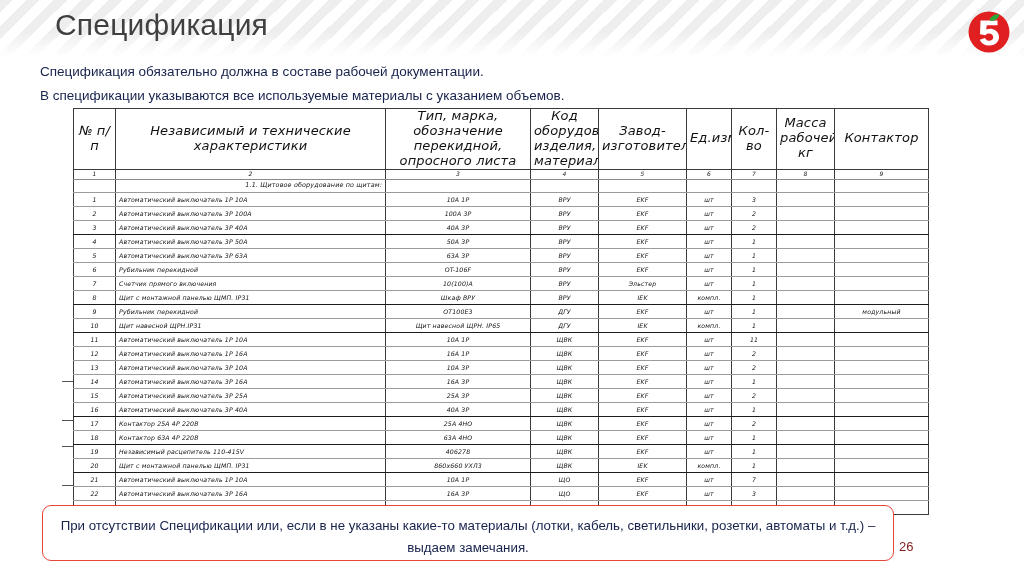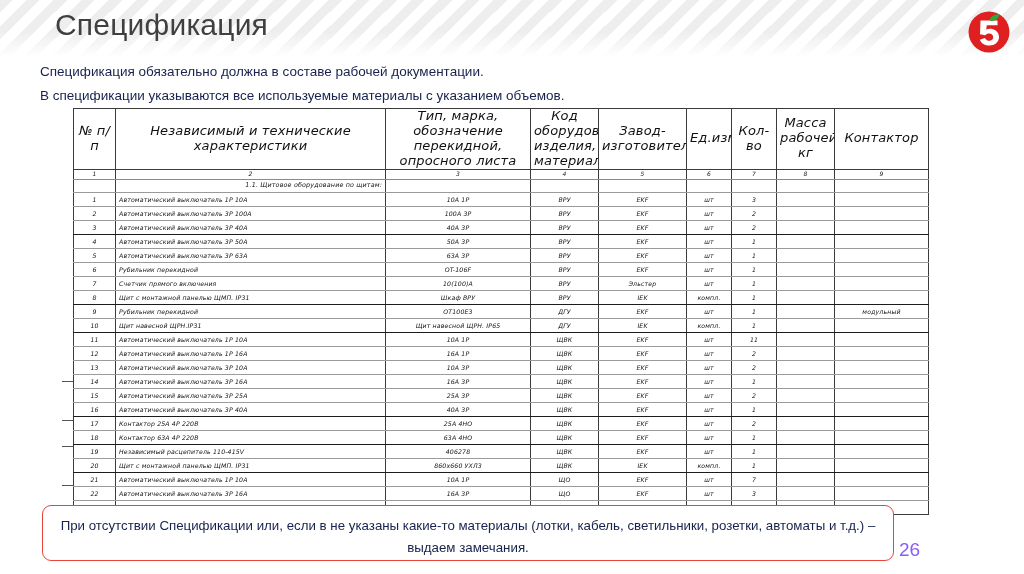--- a/index.html
+++ b/index.html
@@ -122,21 +122,21 @@
     background:#ffffff;
     box-sizing:border-box;
     padding:9px 16px 0 16px;
     text-align:center;
   }
   #callout p{
     margin:0;color:#17224d;font-size:13.3px;line-height:22px;
   }
   #page-number{
     position:absolute;left:899px;top:539px;
-    color:#8b5cf6;font-size:19px;
+    color:#7f1d1d;font-size:13px;
   }
 </style>
 </head>
 <body>
 
 <div id="header">
   <div id="header-pattern"></div>
   <div id="header-fade"></div>
 </div>
 

